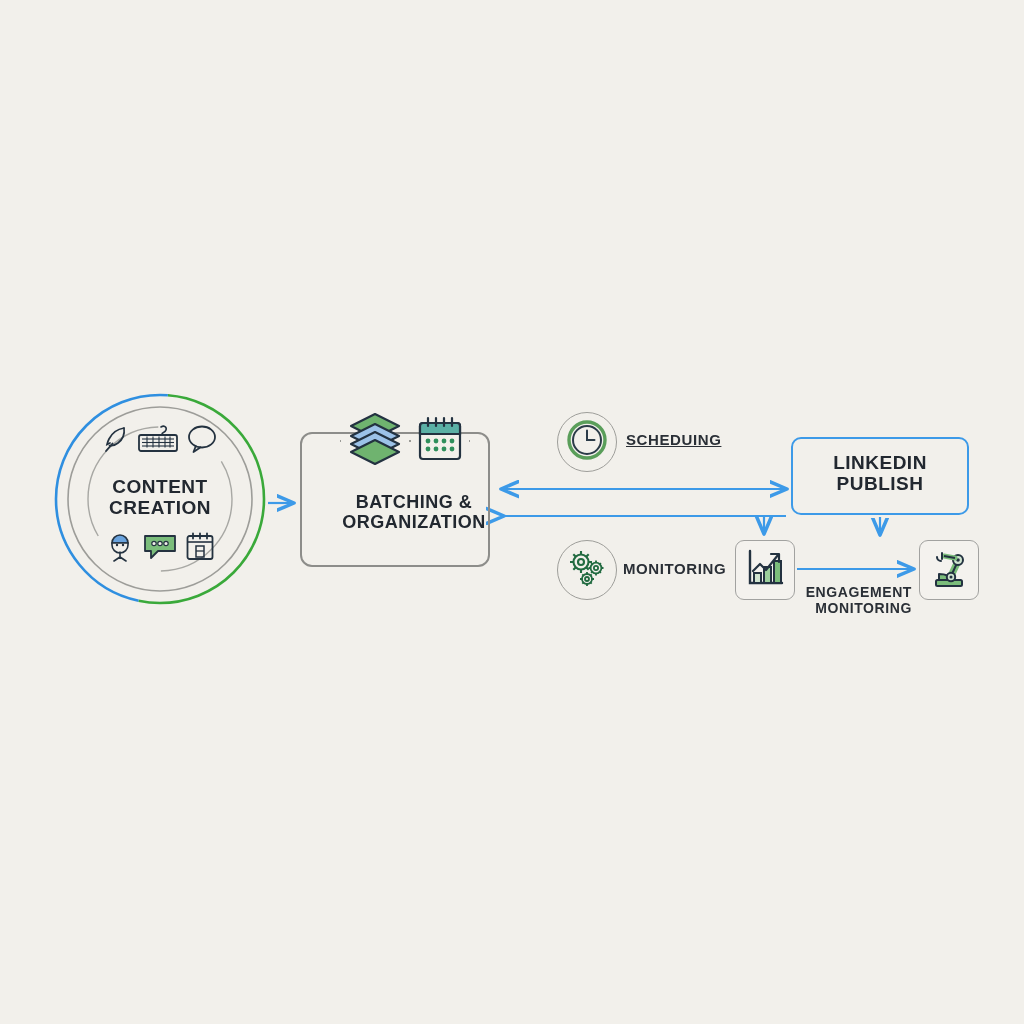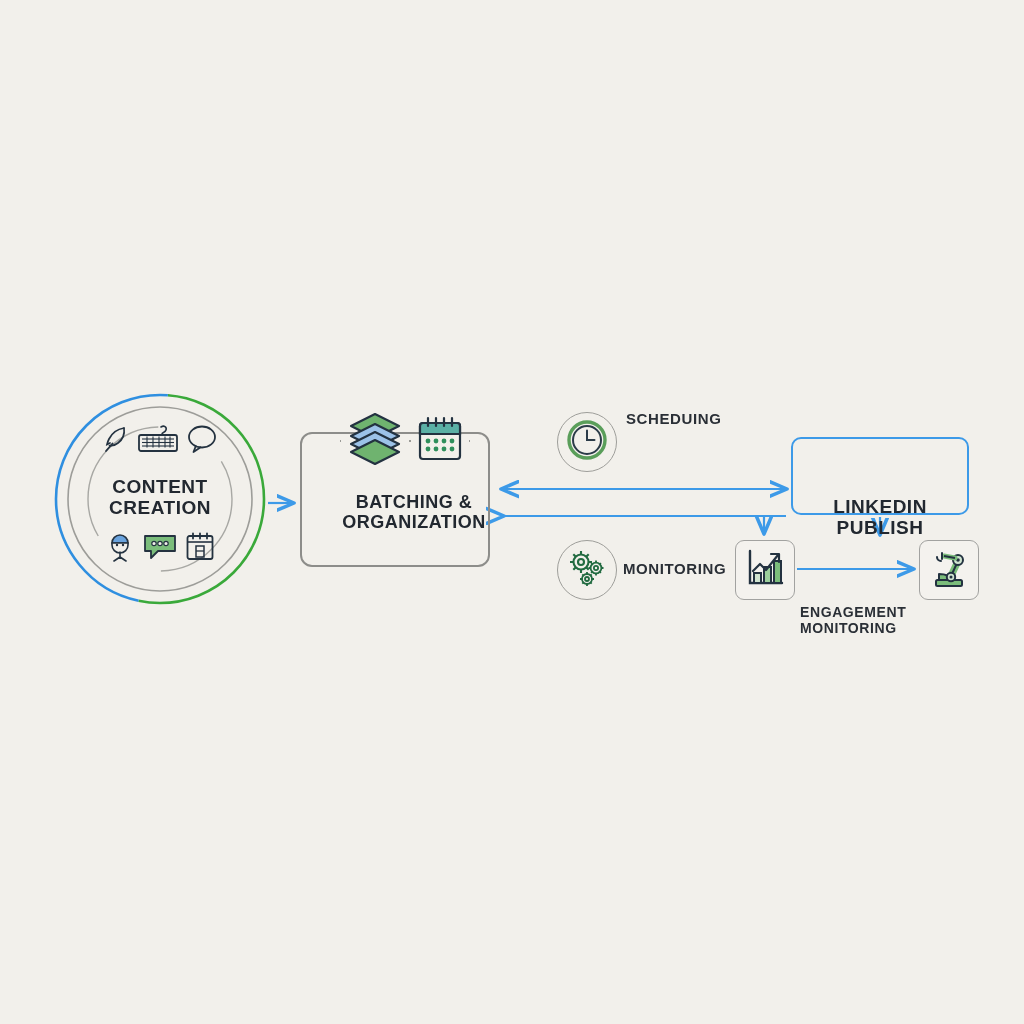--- a/index.html
+++ b/index.html
@@ -100,21 +100,20 @@
     border: 2.5px solid #3d9ae8;
     border-radius: 10px;
     box-sizing: border-box;
   }
   #linkedin-label {
     position: absolute;
     left: 791px;
     top: 452px;
     width: 178px;
     font-size: 19px;
-    margin-top: 44px;
   }
 
   
   .badge {
     position: absolute;
     width: 58px;
     height: 58px;
     border-radius: 50%;
     border: 1.5px solid #9e9e9a;
     display: flex;
@@ -126,27 +125,27 @@
 
   .side-label {
     position: absolute;
     color: #2a2f36;
     font-weight: bold;
     font-size: 15px;
     letter-spacing: 0.6px;
     white-space: pre-line;
     line-height: 1.15;
   }
-  #scheduling-label { left: 626px; top: 410px; }
+  #scheduling-label { left: 626px; top: 431px; text-decoration: underline; }
   #automation-label { left: 623px; top: 560px; }
   #engagement-label {
     left: 800px;
-    top: 604px;
+    top: 584px;
     width: 112px;
-    text-align: left;
+    text-align: right;
     font-size: 14px;
   }
 
   
   .tile {
     position: absolute;
     width: 58px;
     height: 58px;
     border-radius: 9px;
     border: 1.5px solid #a2a2a0;

